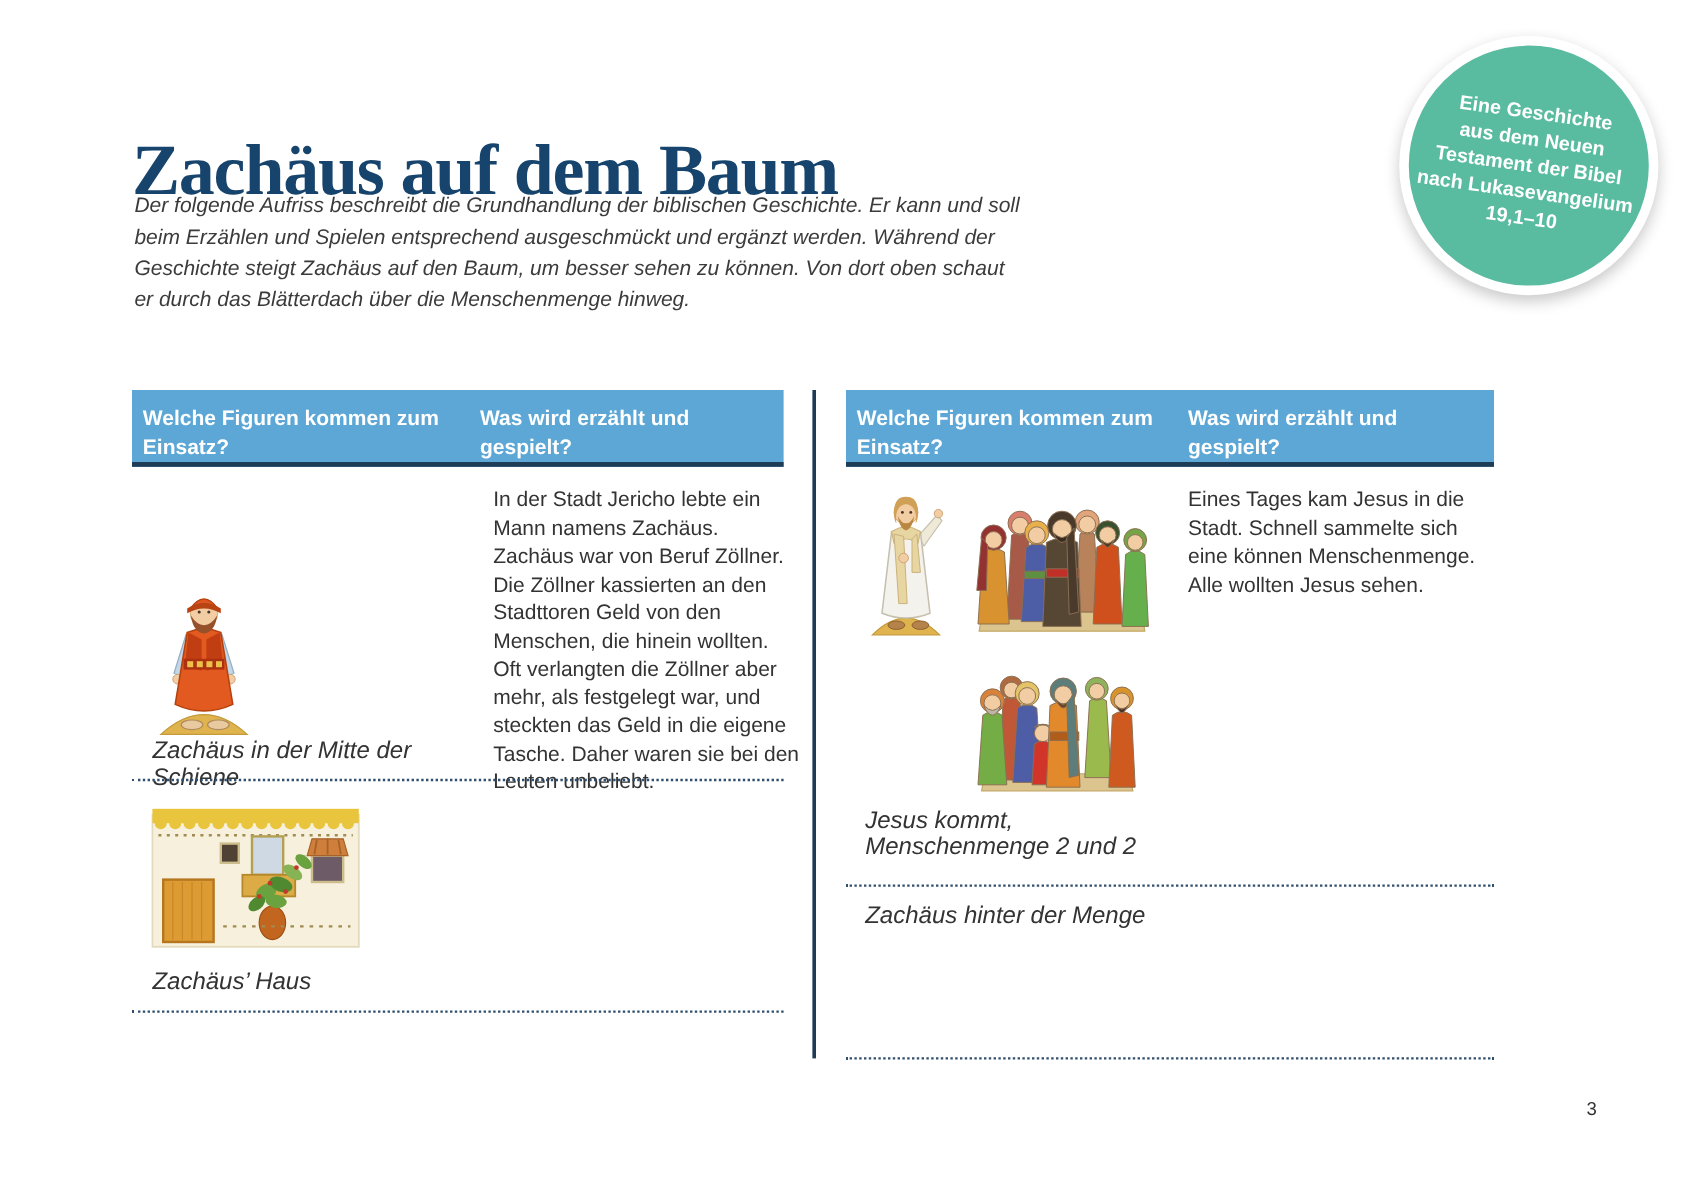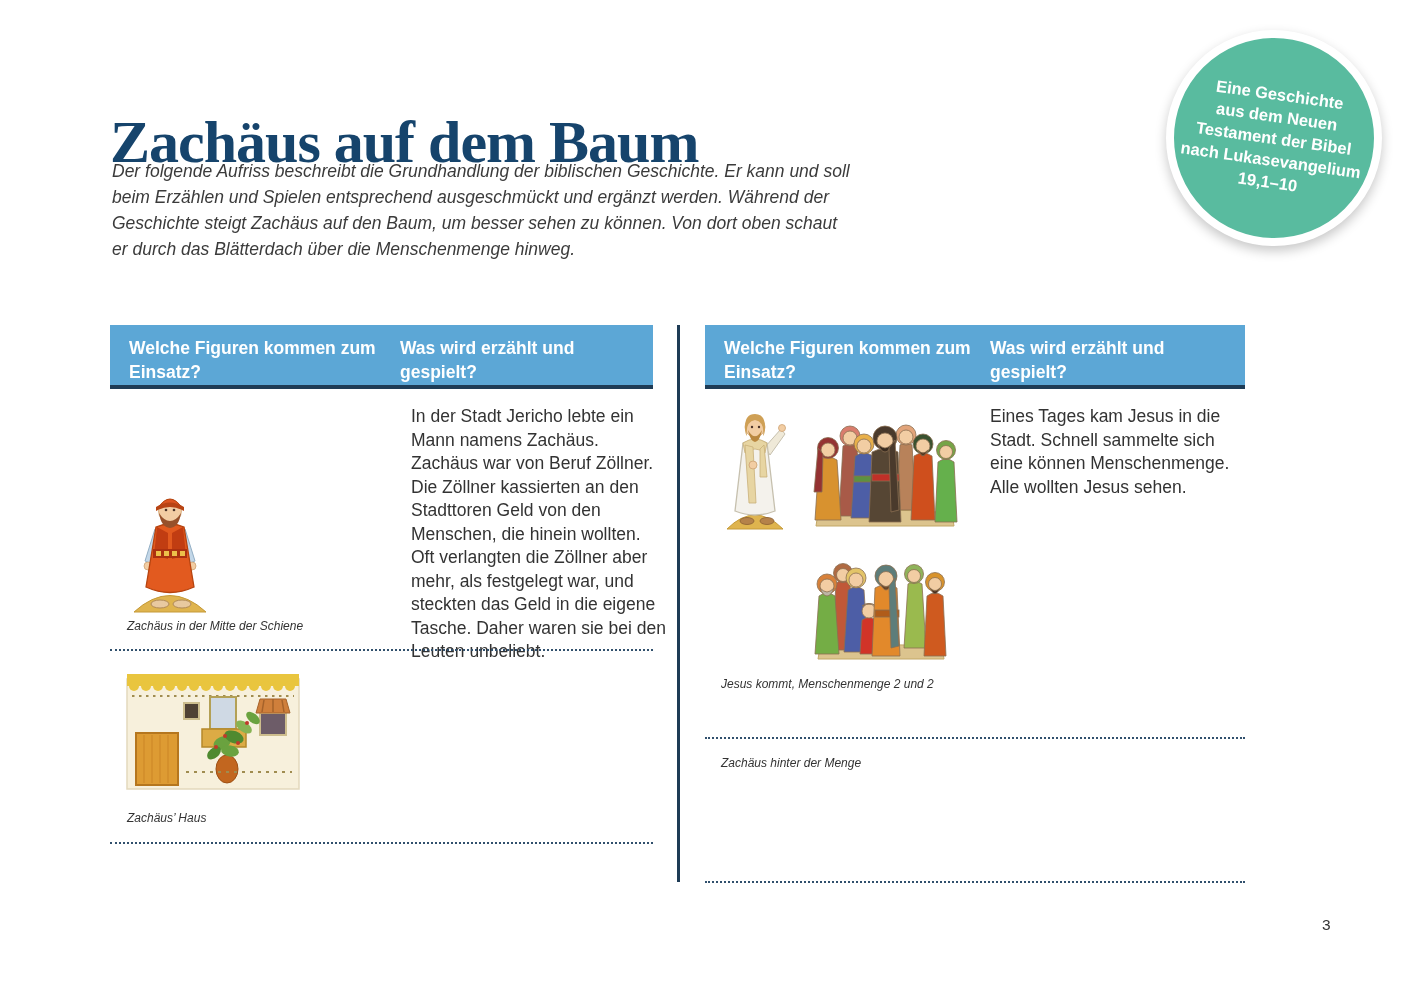--- a/index.html
+++ b/index.html
@@ -33,28 +33,28 @@
   .tbl-left{ left:110px; width:543px; height:560px; }
   .tbl-right{ left:705px; width:540px; height:560px; }
   .tbl-header{
     position:absolute; left:0; top:0; width:100%; height:64px;
     background:#5ca7d6; border-bottom:4px solid #1e3c56; box-sizing:border-box;
   }
   .hdr-col{
     position:absolute; top:11px; color:#ffffff; font-weight:bold;
     font-size:17.5px; line-height:24px;
   }
-  .hdr-col1{ left:19px; width:250px; }
+  .hdr-col1{ left:9px; width:250px; }
   .hdr-col2{ left:290px; width:245px; }
   .tbl-right .hdr-col2{ left:285px; }
   .cell-text{
     position:absolute; font-size:17.5px; line-height:23.5px; color:#333333;
   }
   .caption{
-    position:absolute; font-size:12px; line-height:22px;
+    position:absolute; font-size:20px; line-height:22px;
     font-style:italic; color:#333333;
   }
   .dotted{
     position:absolute; height:0; border-top:2px dotted #31506d;
   }
   .vrule{
     position:absolute; left:677px; top:325px; width:3px; height:557px;
     background:#1e3c56;
   }
   .illus{ position:absolute; }

